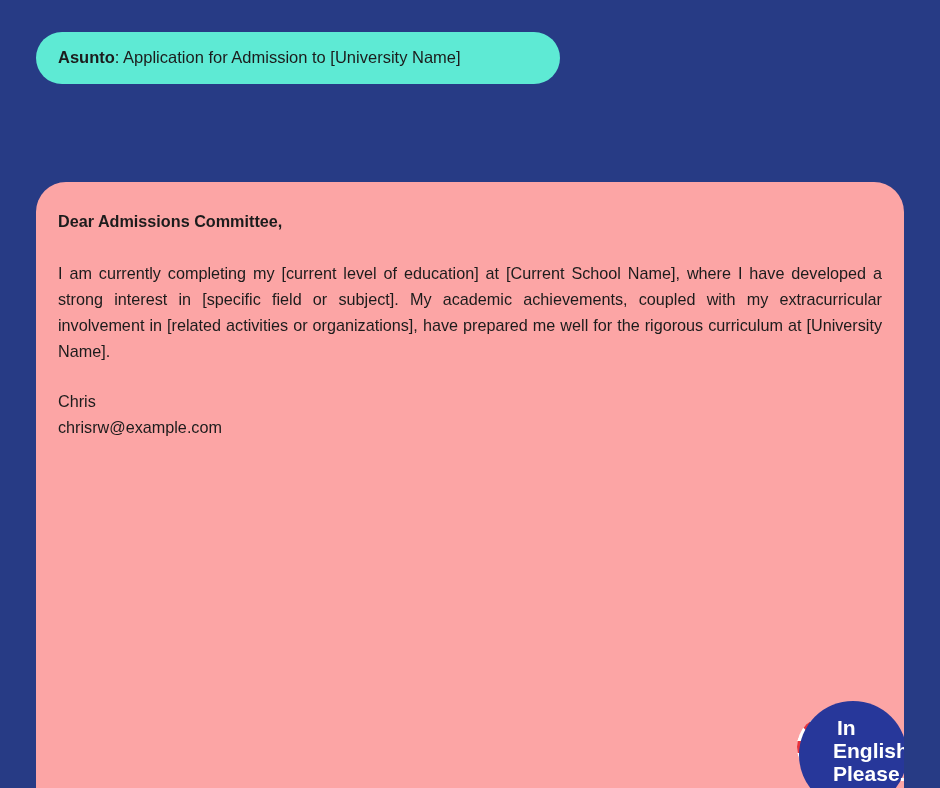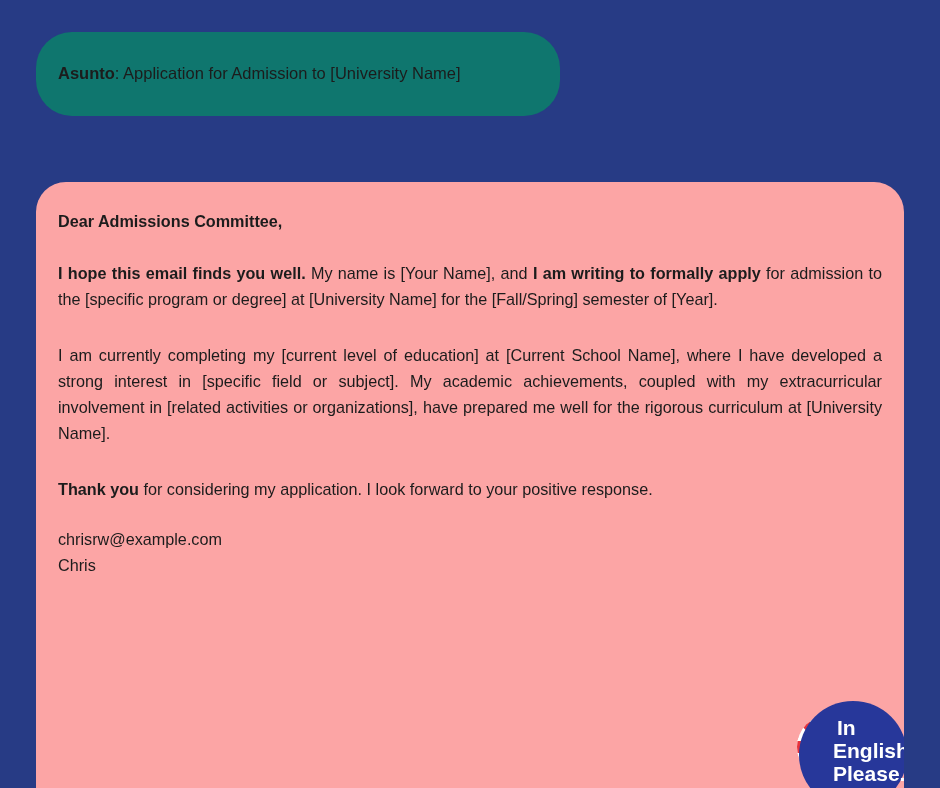--- a/index.html
+++ b/index.html
@@ -21,22 +21,22 @@
     height: 788px;
     background: #273b85;
   }
 
   
   .subject-pill {
     position: absolute;
     left: 36px;
     top: 32px;
     width: 524px;
-    height: 84px;
-    background: #0f766e;
+    height: 52px;
+    background: #5eead4;
     border-radius: 36px;
     display: flex;
     align-items: center;
     padding: 0 22px;
   }
   .subject-text {
     font-size: 16.5px;
     color: #1c1c1c;
     line-height: 1.3;
     white-space: nowrap;
@@ -111,31 +111,29 @@
 
   <div class="subject-pill">
     <div class="subject-text"><span class="lbl">Asunto</span><span>: </span><span>Application for Admission to [University Name]</span></div>
   </div>
 
   <div class="letter-card">
     <div class="letter-body">
 
       <div class="greeting">Dear Admissions Committee,</div>
 
-      <p class="para"><b>I hope this email finds you well.</b><span> My name is [Your Name], and </span><b>I am writing to formally apply</b><span> for admission to the [specific program or degree] at [University Name] for the [Fall/Spring] semester of [Year].</span></p>
 
       <p class="para">I am currently completing my [current level of education] at [Current School Name], where I have developed a strong interest in [specific field or subject]. My academic achievements, coupled with my extracurricular involvement in [related activities or organizations], have prepared me well for the rigorous curriculum at [University Name].</p>
 
 
 
-      <p class="para short-para"><b>Thank you</b><span> for considering my application. I look forward to your positive response.</span></p>
 
       <div class="signature">
+        <div>Chris</div>
         <div>chrisrw@example.com</div>
-        <div>Chris</div>
       </div>
 
       <div class="logo">
         <svg width="120" height="120" viewBox="0 0 120 120" xmlns="http://www.w3.org/2000/svg">
           <defs>
             <clipPath id="flagClip">
               <circle cx="42" cy="52" r="32"></circle>
             </clipPath>
           </defs>
 

